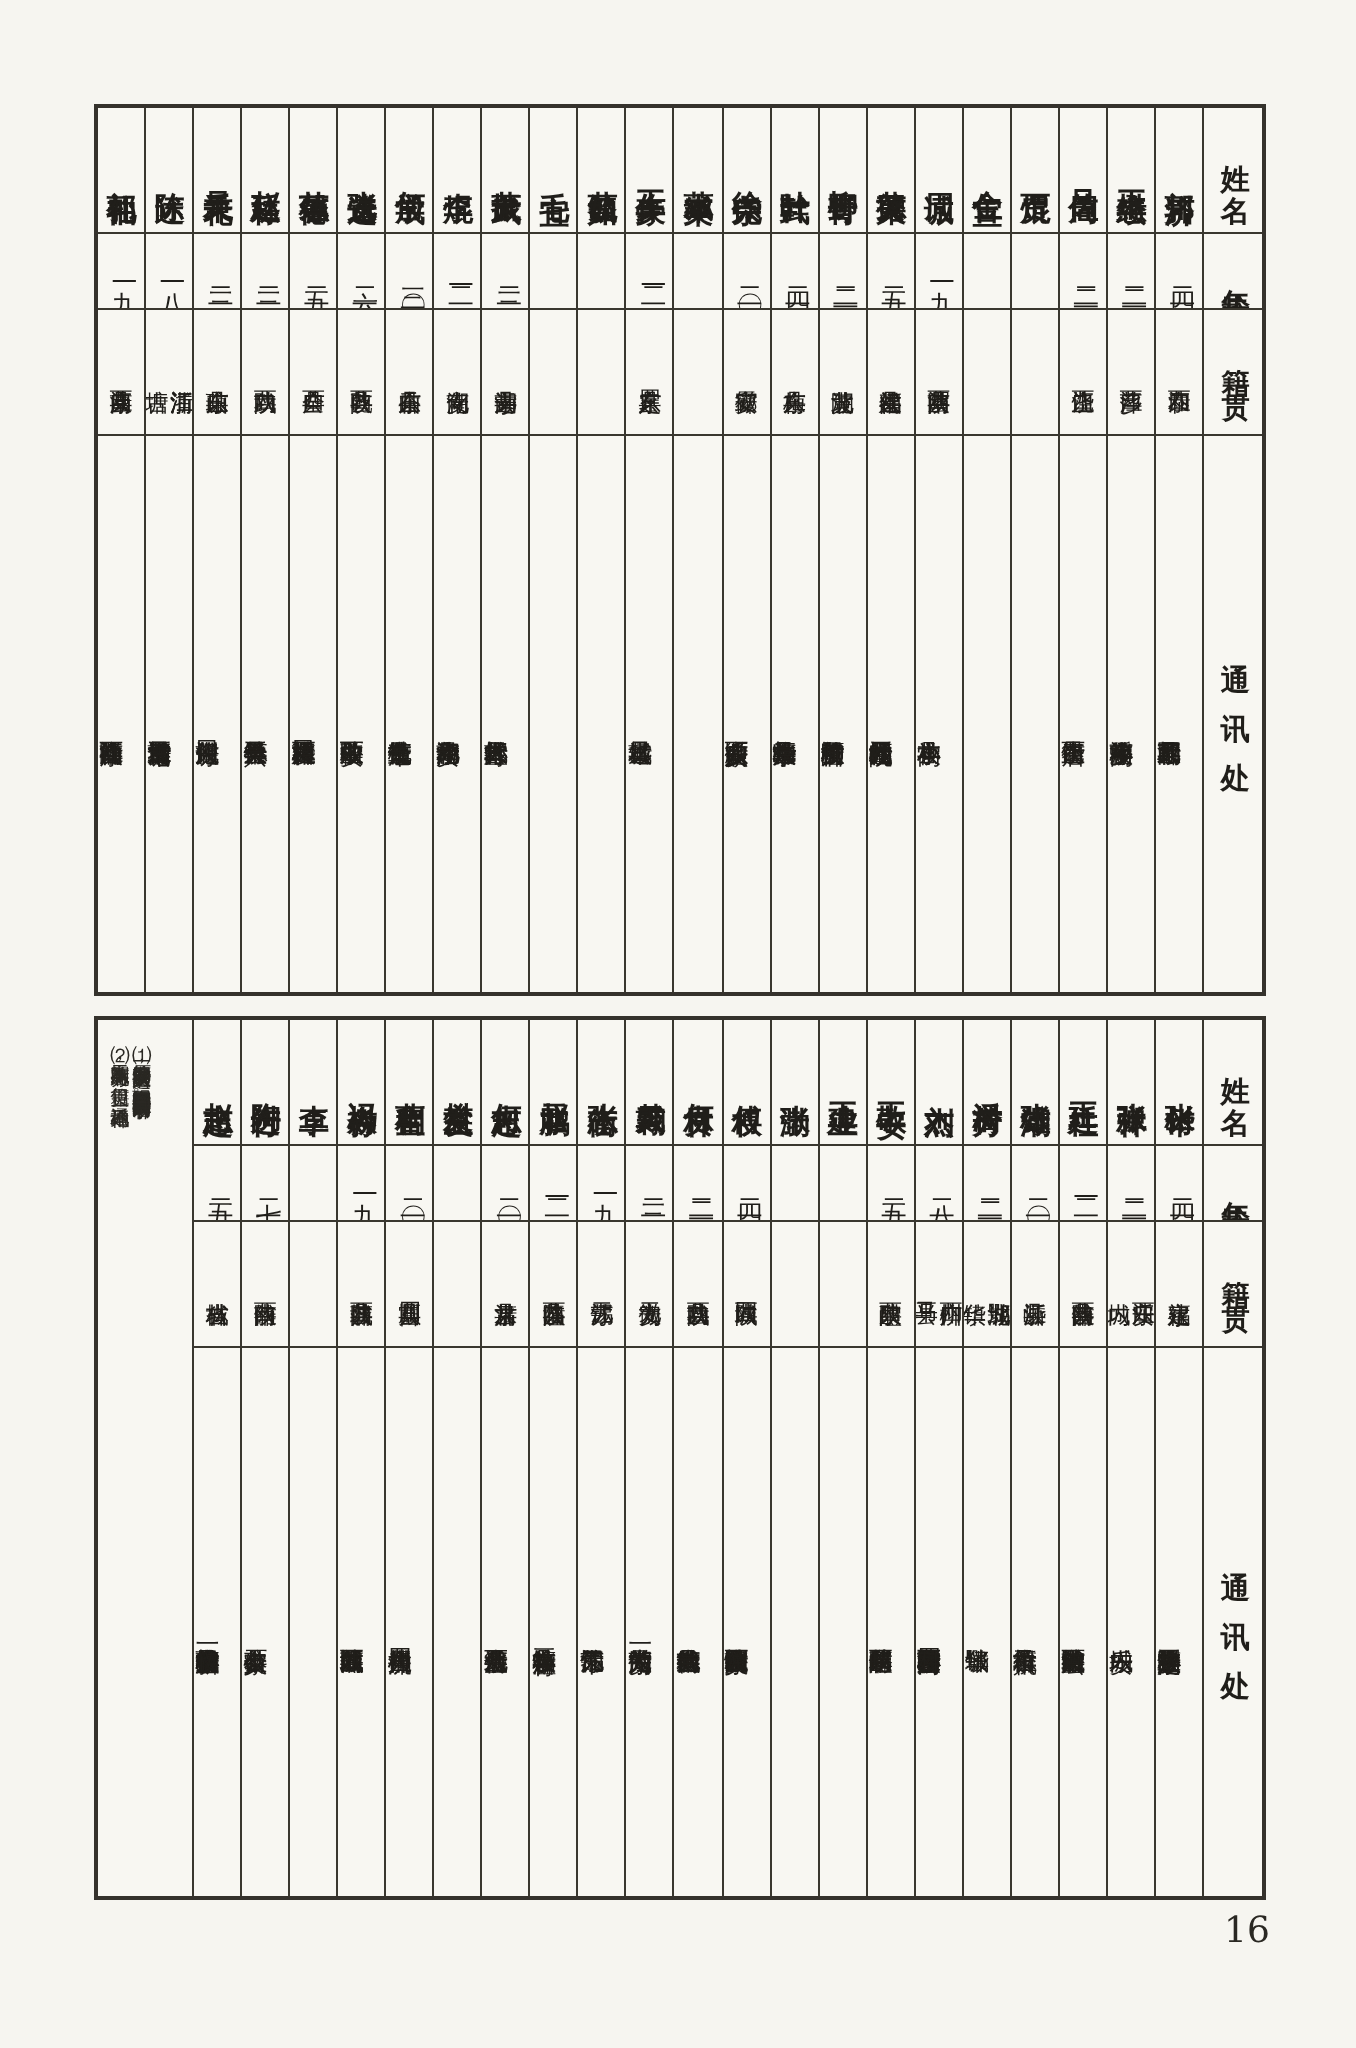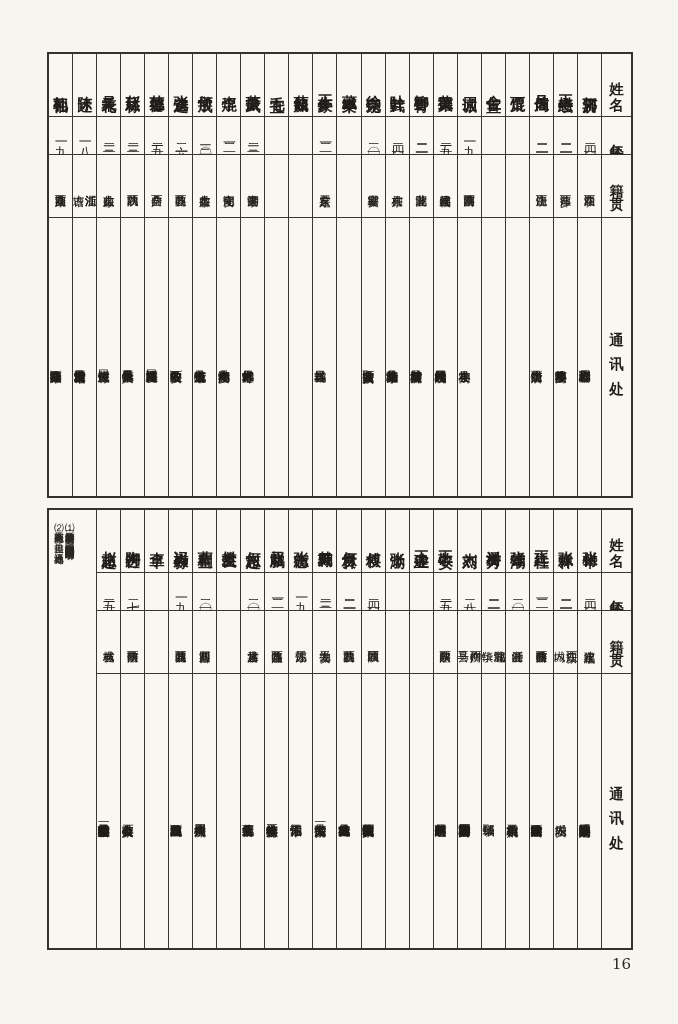--- a/index.html
+++ b/index.html
@@ -80,21 +80,21 @@
     font-size:9.5px;
     line-height:1.15;
     color:#2a2823;
     letter-spacing:0.02em;
   }
   .footnote + .footnote { margin-left:2px; }
   .page-number {
     position:absolute;
     left:612px; top:955px;
     font-family:"DejaVu Serif","Liberation Serif",serif;
-    font-size:15px;
+    font-size:18px;
     color:#2a2823;
   }
 </style>
 </head>
 <body>
 
 <div class="page">
 
   <div class="rtable" id="table1">
     <div class="col headcol">

